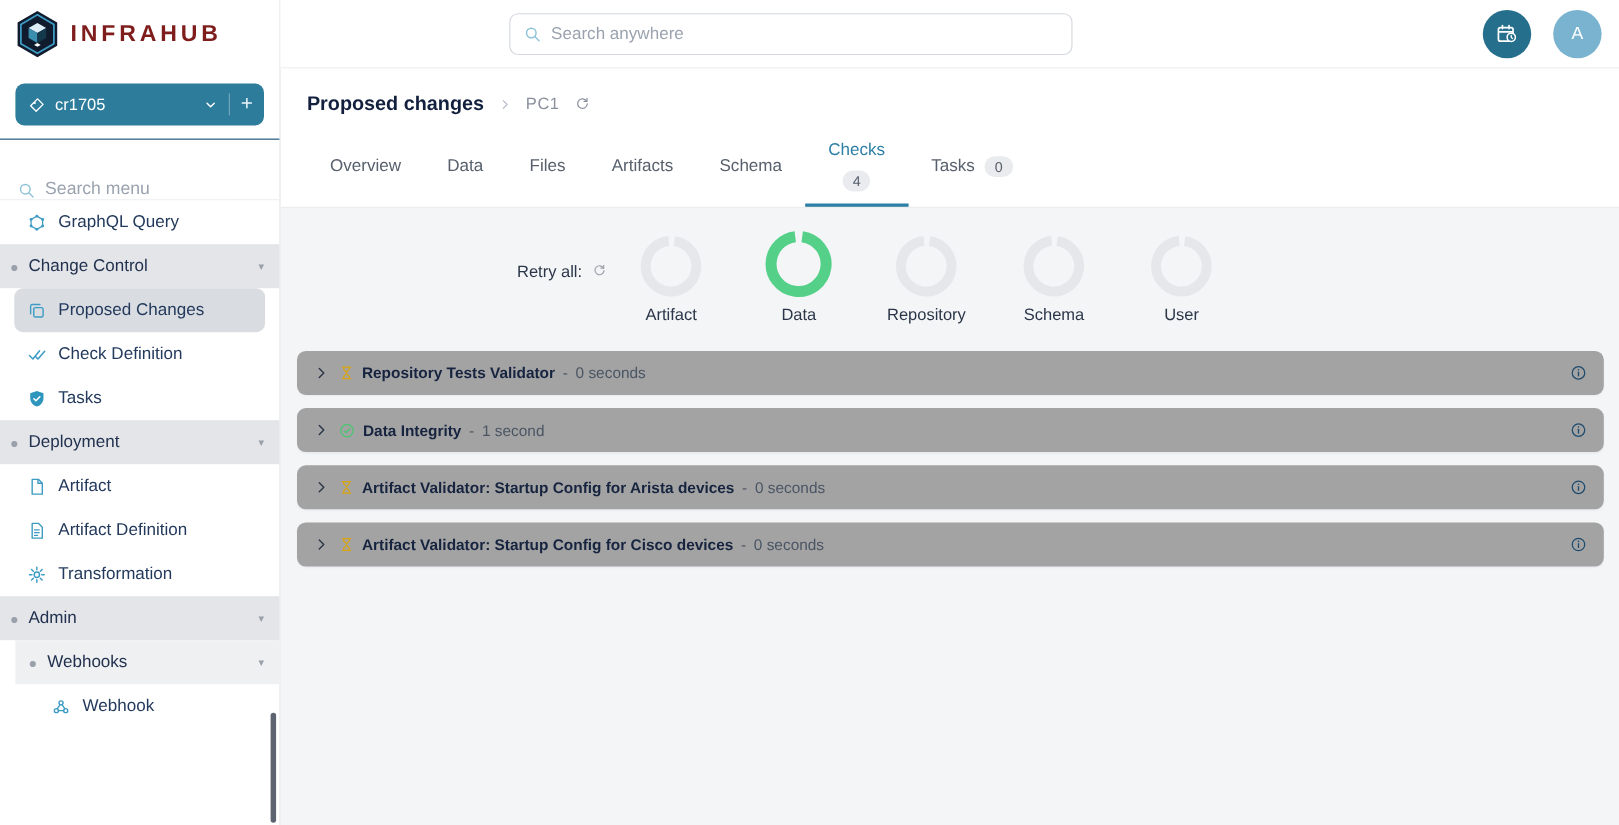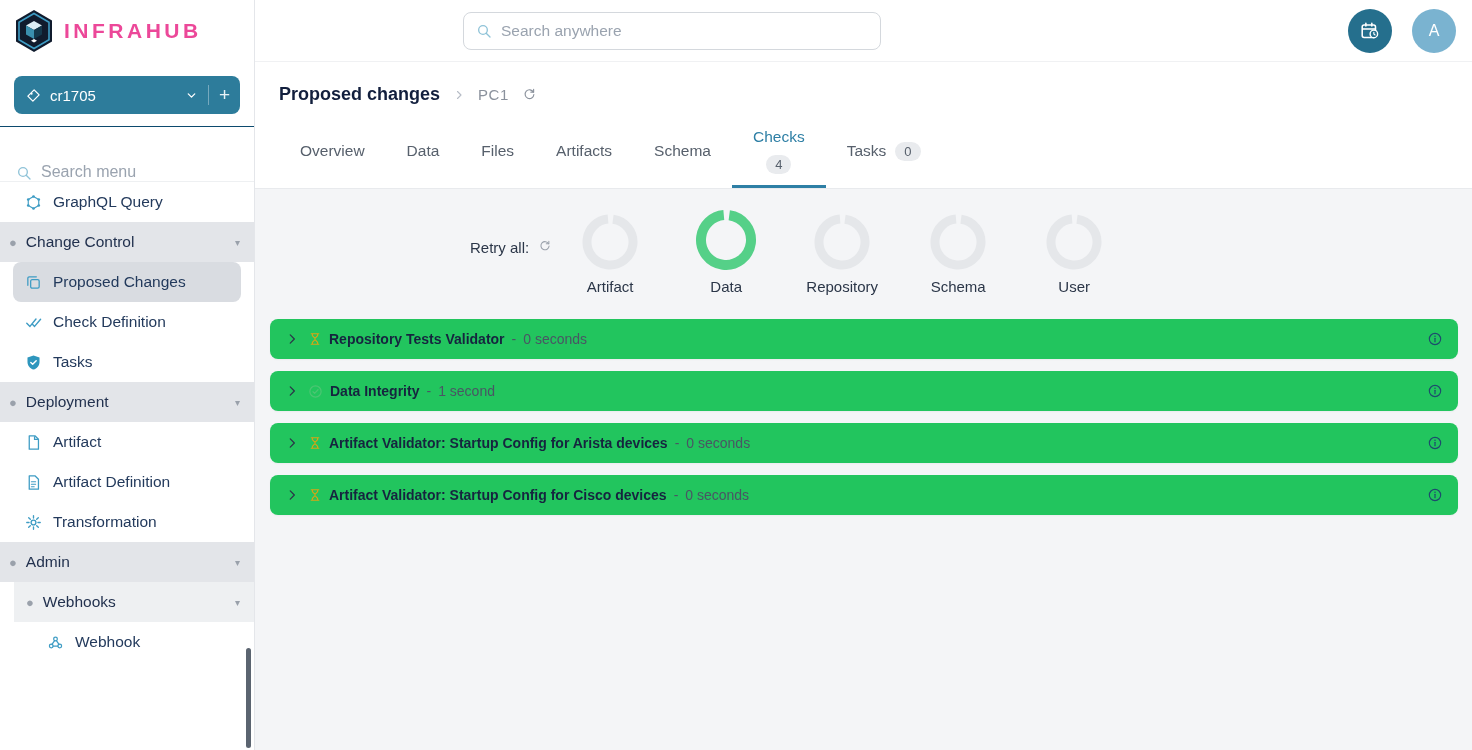--- a/index.html
+++ b/index.html
@@ -2,21 +2,21 @@
 <html><head>
 <meta charset="utf-8">
 <style>
   * { margin:0; padding:0; box-sizing:border-box; }
   html,body { width:1472px; height:750px; overflow:hidden; }
   body { font-family:"Liberation Sans", sans-serif; background:#f4f5f7; display:flex; color:#233a5c; }
 
   
   .sidebar { width:255px; min-width:255px; background:#fff; border-right:1px solid #e4e6ea; position:relative; height:750px; }
   .logo-row { height:62px; display:flex; align-items:center; padding-left:13px; gap:9px; }
-  .wordmark { font-size:21px; font-weight:800; letter-spacing:3.5px; color:#ec4899; }
+  .wordmark { font-size:21px; font-weight:800; letter-spacing:3.5px; color:#7f1d1d; }
   .branch-btn { margin:14px 14px 12px 14px; height:38px; background:#2d7c9b; border-radius:8px; display:flex; align-items:center; padding:0 10px 0 12px; color:#fff; cursor:pointer; }
   .branch-name { font-size:15px; margin-left:9px; }
   .branch-spacer { flex:1; }
   .branch-divider { width:1px; height:20px; background:rgba(255,255,255,.35); margin:0 10px; }
   .branch-chev, .branch-plus { color:#e8f2f7; font-size:14px; display:flex; align-items:center; }
   .branch-plus { font-size:19px; font-weight:400; }
   .menu-search { height:56px; border-top:1px solid #0c4a6e; border-bottom:1px solid #eef0f2; display:flex; align-items:flex-end; padding:0 16px; gap:9px; }
   .menu-search input { border:none; outline:none; font-size:16px; color:#5b6troubles470; width:170px; font-family:inherit; }
   .menu-search input::placeholder { color:#9aa3af; }
   .nav { font-size:15.5px; }
@@ -26,21 +26,21 @@
   .nav-section { height:40px; background:#e3e5e9; display:flex; align-items:center; padding:0 14px 0 9px; gap:9px; cursor:pointer; color:#22314e; }
   .nav-subsection { height:40px; background:#eef0f2; display:flex; align-items:center; padding:0 14px 0 12px; gap:9px; margin-left:14px; cursor:pointer; color:#22314e; }
   .bullet { color:#9aa1ab; font-size:13px; }
   .caret { margin-left:auto; color:#9aa1ab; font-size:10px; }
   .icn { display:inline-flex; align-items:center; justify-content:center; }
   .side-scrollbar { position:absolute; right:3px; top:648px; width:5px; height:100px; background:#5b6470; border-radius:3px; }
 
   
   .main { flex:1; display:flex; flex-direction:column; }
   .topbar { height:62px; background:#fff; position:relative; border-bottom:1px solid #f0f1f3; }
-  .global-search { position:absolute; left:208px; top:12px; width:418px; height:38px; border:1px solid #d4d8dd; border-radius:8px; display:flex; align-items:center; padding:0 12px; gap:9px; background:#fff; }
+  .global-search { position:absolute; left:208px; top:12px; width:512px; height:38px; border:1px solid #d4d8dd; border-radius:8px; display:flex; align-items:center; padding:0 12px; gap:9px; background:#fff; }
   .global-search input { border:none; outline:none; flex:1; font-size:15.5px; color:#44505e; font-family:inherit; }
   .global-search input::placeholder { color:#9aa3af; }
   .cal-btn { position:absolute; right:80px; top:9px; width:44px; height:44px; border-radius:50%; background:#256f8d; border:none; display:flex; align-items:center; justify-content:center; cursor:pointer; }
   .avatar { position:absolute; right:16px; top:9px; width:44px; height:44px; border-radius:50%; background:#7ab3d0; color:#fff; font-size:16px; display:flex; align-items:center; justify-content:center; cursor:pointer; }
 
   .page-header { background:#fff; padding:22px 0 0 24px; border-bottom:1px solid #e8eaed; }
   .crumb-row { display:flex; align-items:center; gap:13px; }
   .page-title { font-size:18px; font-weight:700; color:#121f3d; }
   .crumb-sep { color:#b6bcc6; font-size:13px; }
   .crumb-item { color:#8a919c; font-size:15px; letter-spacing:.5px; }
@@ -52,21 +52,21 @@
 
   .content { flex:1; background:#f4f5f7; padding:20px 14px 0 15px; }
   .retry-row { display:flex; margin-bottom:24px; }
   .retry-label { margin-left:200px; margin-top:30px; display:flex; align-items:flex-start; gap:9px; white-space:nowrap; color:#2b3648; font-size:15px; }
   .ring-block { width:116px; text-align:center; cursor:pointer; }
   .ring-block:first-of-type { margin-left:14px; }
   .ring-block svg { display:block; margin:0 auto; }
   .ring-label { margin-top:7px; font-size:15px; color:#2b3648; }
   .ring-pad { padding-top:4px; }
 
-  .check-card { height:40px; background:#22c55e; border-radius:8px; margin-bottom:12px; display:flex; align-items:center; padding:0 15px; box-shadow:0 1px 2px rgba(16,24,40,.04); }
+  .check-card { height:40px; background:#a3a3a3; border-radius:8px; margin-bottom:12px; display:flex; align-items:center; padding:0 15px; box-shadow:0 1px 2px rgba(16,24,40,.04); }
   .row-chev { display:flex; margin-right:9px; cursor:pointer; }
   .row-status { display:flex; margin-right:7px; }
   .row-title { font-weight:700; font-size:14px; color:#16243f; }
   .row-sep { color:#4a5564; font-size:14px; margin:0 7px; }
   .row-duration { color:#4a5564; font-size:14px; }
   .row-info { margin-left:auto; display:flex; cursor:pointer; }
 </style>
 </head>
 <body>
 

